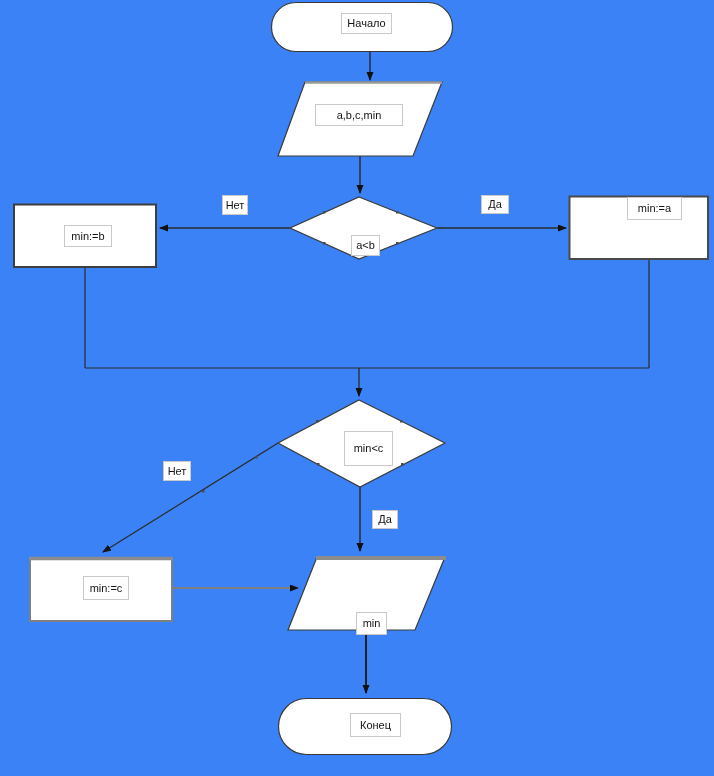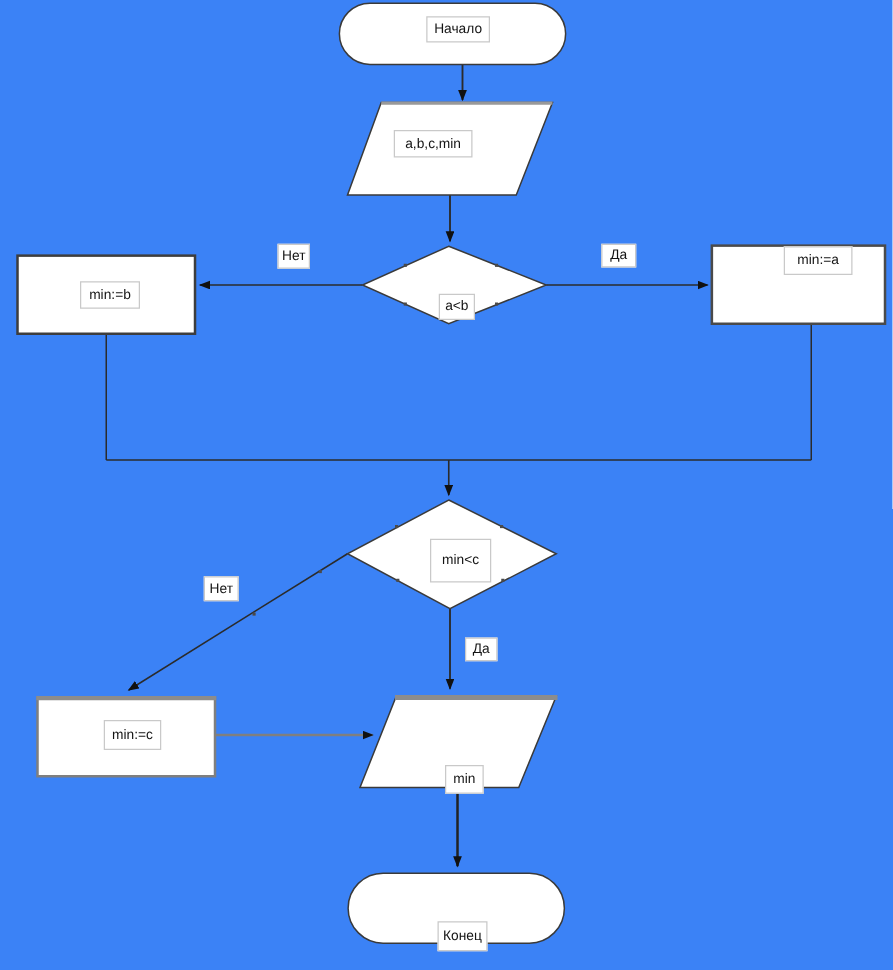--- a/index.html
+++ b/index.html
@@ -90,21 +90,21 @@
       <rect x="400" y="420" width="2.5" height="2.5"></rect>
       <rect x="401" y="463" width="2.5" height="2.5"></rect>
       <rect x="317" y="463" width="2.5" height="2.5"></rect>
       <rect x="255" y="456" width="2.5" height="2.5"></rect>
       <rect x="202" y="490" width="2.5" height="2.5"></rect>
     </g>
   </svg>
 
   <div class="lbl" style="left:341px; top:13px;  width:51px; height:21px;">Начало</div>
 
-  <div class="lbl" style="left:315px; top:104px; width:63px; height:22px;">a,b,c,min</div>
+  <div class="lbl" style="left:315px; top:104px; width:88px; height:22px;">a,b,c,min</div>
 
   <div class="lbl" style="left:351px; top:235px; width:29px; height:21px;">a&lt;b</div>
 
   <div class="lbl" style="left:222px; top:195px; width:26px; height:20px;">Нет</div>
 
   <div class="lbl" style="left:481px; top:195px; width:28px; height:19px;">Да</div>
 
   <div class="lbl" style="left:64px;  top:225px; width:48px; height:22px;">min:=b</div>
 
   <div class="lbl" style="left:627px; top:197px; width:55px; height:23px;">min:=a</div>
@@ -112,15 +112,15 @@
   <div class="lbl" style="left:344px; top:431px; width:49px; height:35px;">min&lt;c</div>
 
   <div class="lbl" style="left:163px; top:461px; width:28px; height:20px;">Нет</div>
 
   <div class="lbl" style="left:372px; top:510px; width:26px; height:19px;">Да</div>
 
   <div class="lbl" style="left:83px;  top:576px; width:46px; height:24px;">min:=c</div>
 
   <div class="lbl" style="left:356px; top:612px; width:31px; height:23px;">min</div>
 
-  <div class="lbl" style="left:350px; top:713px; width:40px; height:24px;margin-top:24px;">Конец</div>
+  <div class="lbl" style="left:350px; top:713px; width:51px; height:24px;">Конец</div>
 
 </div>
 
 </body></html>

